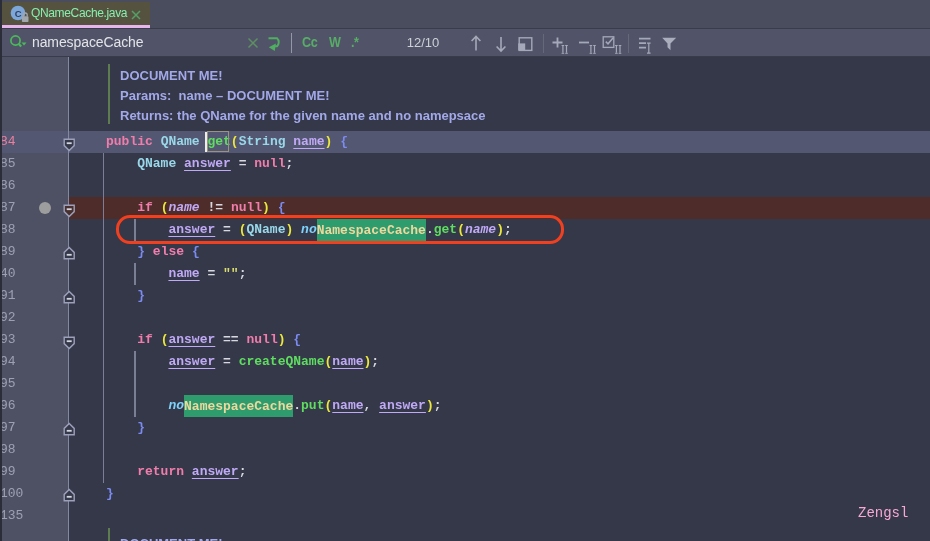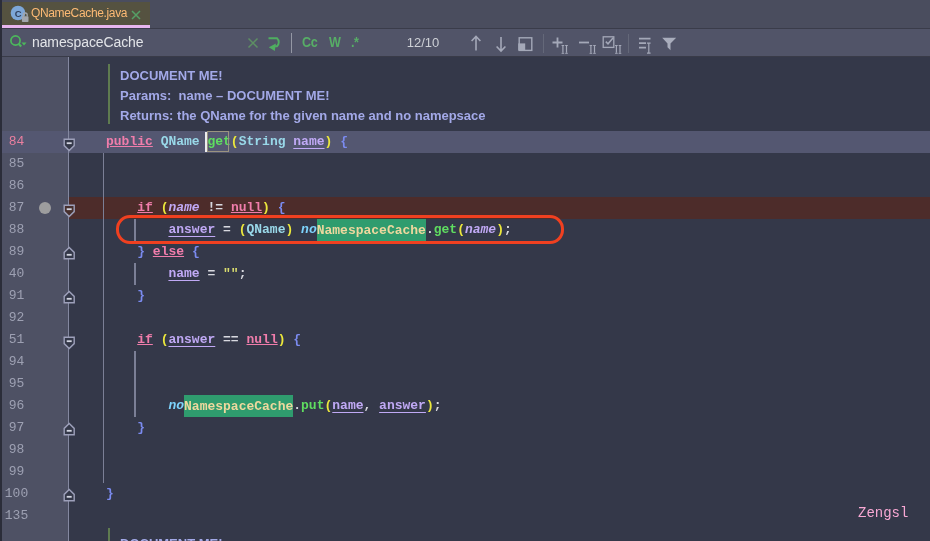--- a/index.html
+++ b/index.html
@@ -2,42 +2,42 @@
 <html><head>
 <meta charset="utf-8">
 <style>
 html,body{margin:0;padding:0;width:930px;height:541px;overflow:hidden;background:#343849;}
 *{box-sizing:border-box;}
 #page{position:relative;width:930px;height:541px;font-family:"Liberation Mono",monospace;}
 
 #tabbar{position:absolute;left:0;top:0;width:930px;height:28px;background:#4a4d5e;}
 #tab{position:absolute;left:2px;top:2px;width:148px;height:23px;background:#555240;}
 #tabline{position:absolute;left:2px;top:25px;width:148px;height:3px;background:#e7b5ee;}
-#tabtitle{position:absolute;left:31px;top:6px;font-family:"Liberation Sans",sans-serif;font-size:12px;color:#fdba74;letter-spacing:-0.35px;}
+#tabtitle{position:absolute;left:31px;top:6px;font-family:"Liberation Sans",sans-serif;font-size:12px;color:#86efac;letter-spacing:-0.35px;}
 
 #searchbar{position:absolute;left:0;top:28px;width:930px;height:29px;background:#515468;border-top:1px solid #3a3c4a;border-bottom:1px solid #393b48;}
 #searchtext{position:absolute;left:32px;top:5px;font-family:"Liberation Sans",sans-serif;font-size:14px;color:#e2e4e8;letter-spacing:-0.1px;}
 .sep{position:absolute;top:5px;width:1px;height:19px;background:#646879;}
 .gtog{position:absolute;top:4px;font-family:"Liberation Sans",sans-serif;font-size:15px;font-weight:bold;color:#57ad66;letter-spacing:-0.5px;transform:scaleX(0.84);transform-origin:0 50%;}
 #cnt{position:absolute;left:400px;top:6px;width:46px;text-align:center;font-family:"Liberation Sans",sans-serif;font-size:13px;color:#cdd0d6;}
 
 #editor{position:absolute;left:0;top:57px;width:930px;height:484px;background:#343849;}
 #gutter{position:absolute;left:0;top:0;width:68px;height:484px;background:#4e5164;}
 #gutline{position:absolute;left:67.5px;top:0;width:1.5px;height:484px;background:#8488a0;}
 #curline{position:absolute;left:0;top:74px;width:930px;height:22px;background:#545771;}
 #bpline{position:absolute;left:69px;top:140px;width:861px;height:22px;background:#4d2c2a;}
 
 .docbar{position:absolute;left:108px;width:2px;background:#5f7b50;}
 .docline{position:absolute;left:120px;height:20px;line-height:20px;font-family:"Liberation Sans",sans-serif;font-size:13px;font-weight:bold;color:#a3a9e8;white-space:pre;}
 
-.ln{position:absolute;left:0;width:33px;text-align:center;height:22px;line-height:22px;font-size:13px;color:#9da0b2;white-space:pre;}
+.ln{position:absolute;left:0;width:33px;text-align:left;height:22px;line-height:22px;font-size:13px;color:#9da0b2;white-space:pre;}
 .ln84{color:#ea7f9f;}
 
 .cr{position:absolute;left:106px;height:22px;line-height:22px;font-size:13px;font-weight:bold;color:#d8d9e0;white-space:pre;}
-.k{color:#f07dab;text-decoration:underline;}   
+.k{color:#f07dab;}   
 .t{color:#99d8e9;}   
 .m{color:#5fdd60;}   
 .y{color:#ece83c;}   
 .b{color:#7b8bf0;}   
 .v{color:#c0a9f5;text-decoration:underline;text-decoration-thickness:1px;text-underline-offset:3px;} 
 .vi{color:#c0a9f5;font-style:italic;} 
 .f{color:#7dd3fc;font-style:italic;}   
 .s{color:#d9dc6e;}   
 .hl{background:#2f9c6e;color:#eed89e;padding:3.5px 0;}
 
@@ -145,21 +145,21 @@
 
     <div class="ln ln84" style="top:74px">84</div>
     <div class="ln" style="top:96px">85</div>
     <div class="ln" style="top:118px">86</div>
     <div class="ln" style="top:140px">87</div>
     <div class="ln" style="top:162px">88</div>
     <div class="ln" style="top:184px">89</div>
     <div class="ln" style="top:206px">40</div>
     <div class="ln" style="top:228px">91</div>
     <div class="ln" style="top:250px">92</div>
-    <div class="ln" style="top:272px">51</div>
+    <div class="ln" style="top:272px">93</div>
     <div class="ln" style="top:294px">94</div>
     <div class="ln" style="top:316px">95</div>
     <div class="ln" style="top:338px">96</div>
     <div class="ln" style="top:360px">97</div>
     <div class="ln" style="top:382px">98</div>
     <div class="ln" style="top:404px">99</div>
     <div class="ln" style="top:426px">100</div>
     <div class="ln" style="top:448px">135</div>
 
     <div id="bpdot"></div>
@@ -187,28 +187,31 @@
     <svg class="icon" style="left:62.5px;top:364.5px" width="13" height="14" viewBox="0 0 13 14">
       <path d="M1.2 12.8 H11.2 V6.4 L6.2 1.4 L1.2 6.4 Z" fill="#343849" stroke="#9da0ba" stroke-width="1.4"></path>
       <line x1="3.7" y1="8.8" x2="8.7" y2="8.8" stroke="#d2d4e0" stroke-width="1.8"></line>
     </svg>
     <svg class="icon" style="left:62.5px;top:430.5px" width="13" height="14" viewBox="0 0 13 14">
       <path d="M1.2 12.8 H11.2 V6.4 L6.2 1.4 L1.2 6.4 Z" fill="#343849" stroke="#9da0ba" stroke-width="1.4"></path>
       <line x1="3.7" y1="8.8" x2="8.7" y2="8.8" stroke="#d2d4e0" stroke-width="1.8"></line>
     </svg>
 
     <div class="cr" style="top:74px"><span class="k">public</span> <span class="t">QName</span> <span class="m">get</span><span class="y">(</span><span class="t">String</span> <span class="v">name</span><span class="y">)</span> <span class="b">{</span></div>
+    <div class="cr" style="top:96px">    <span class="t">QName</span> <span class="v">answer</span> = <span class="k">null</span>;</div>
     <div class="cr" style="top:140px">    <span class="k">if</span> <span class="y">(</span><span class="vi">name</span> != <span class="k">null</span><span class="y">)</span> <span class="b">{</span></div>
     <div class="cr" style="top:162px">        <span class="v">answer</span> = <span class="y">(</span><span class="t">QName</span><span class="y">)</span> <span class="f">no</span><span class="hl">NamespaceCache</span>.<span class="m">get</span><span class="y">(</span><span class="vi">name</span><span class="y">)</span>;</div>
     <div class="cr" style="top:184px">    <span class="b">}</span> <span class="k">else</span> <span class="b">{</span></div>
     <div class="cr" style="top:206px">        <span class="v">name</span> = <span class="s">""</span>;</div>
     <div class="cr" style="top:228px">    <span class="b">}</span></div>
     <div class="cr" style="top:272px">    <span class="k">if</span> <span class="y">(</span><span class="v">answer</span> == <span class="k">null</span><span class="y">)</span> <span class="b">{</span></div>
+    <div class="cr" style="top:294px">        <span class="v">answer</span> = <span class="m">createQName</span><span class="y">(</span><span class="v">name</span><span class="y">)</span>;</div>
     <div class="cr" style="top:338px">        <span class="f">no</span><span class="hl">NamespaceCache</span>.<span class="m">put</span><span class="y">(</span><span class="v">name</span>, <span class="v">answer</span><span class="y">)</span>;</div>
     <div class="cr" style="top:360px">    <span class="b">}</span></div>
+    <div class="cr" style="top:404px">    <span class="k">return</span> <span class="v">answer</span>;</div>
     <div class="cr" style="top:426px"><span class="b">}</span></div>
 
     <div id="caret"></div>
     <div id="getbox"></div>
 
     <div id="redbox"></div>
 
     <div id="watermark">Zengsl</div>
 
     <div class="docbar" style="top:470.5px;height:13.5px"></div>

